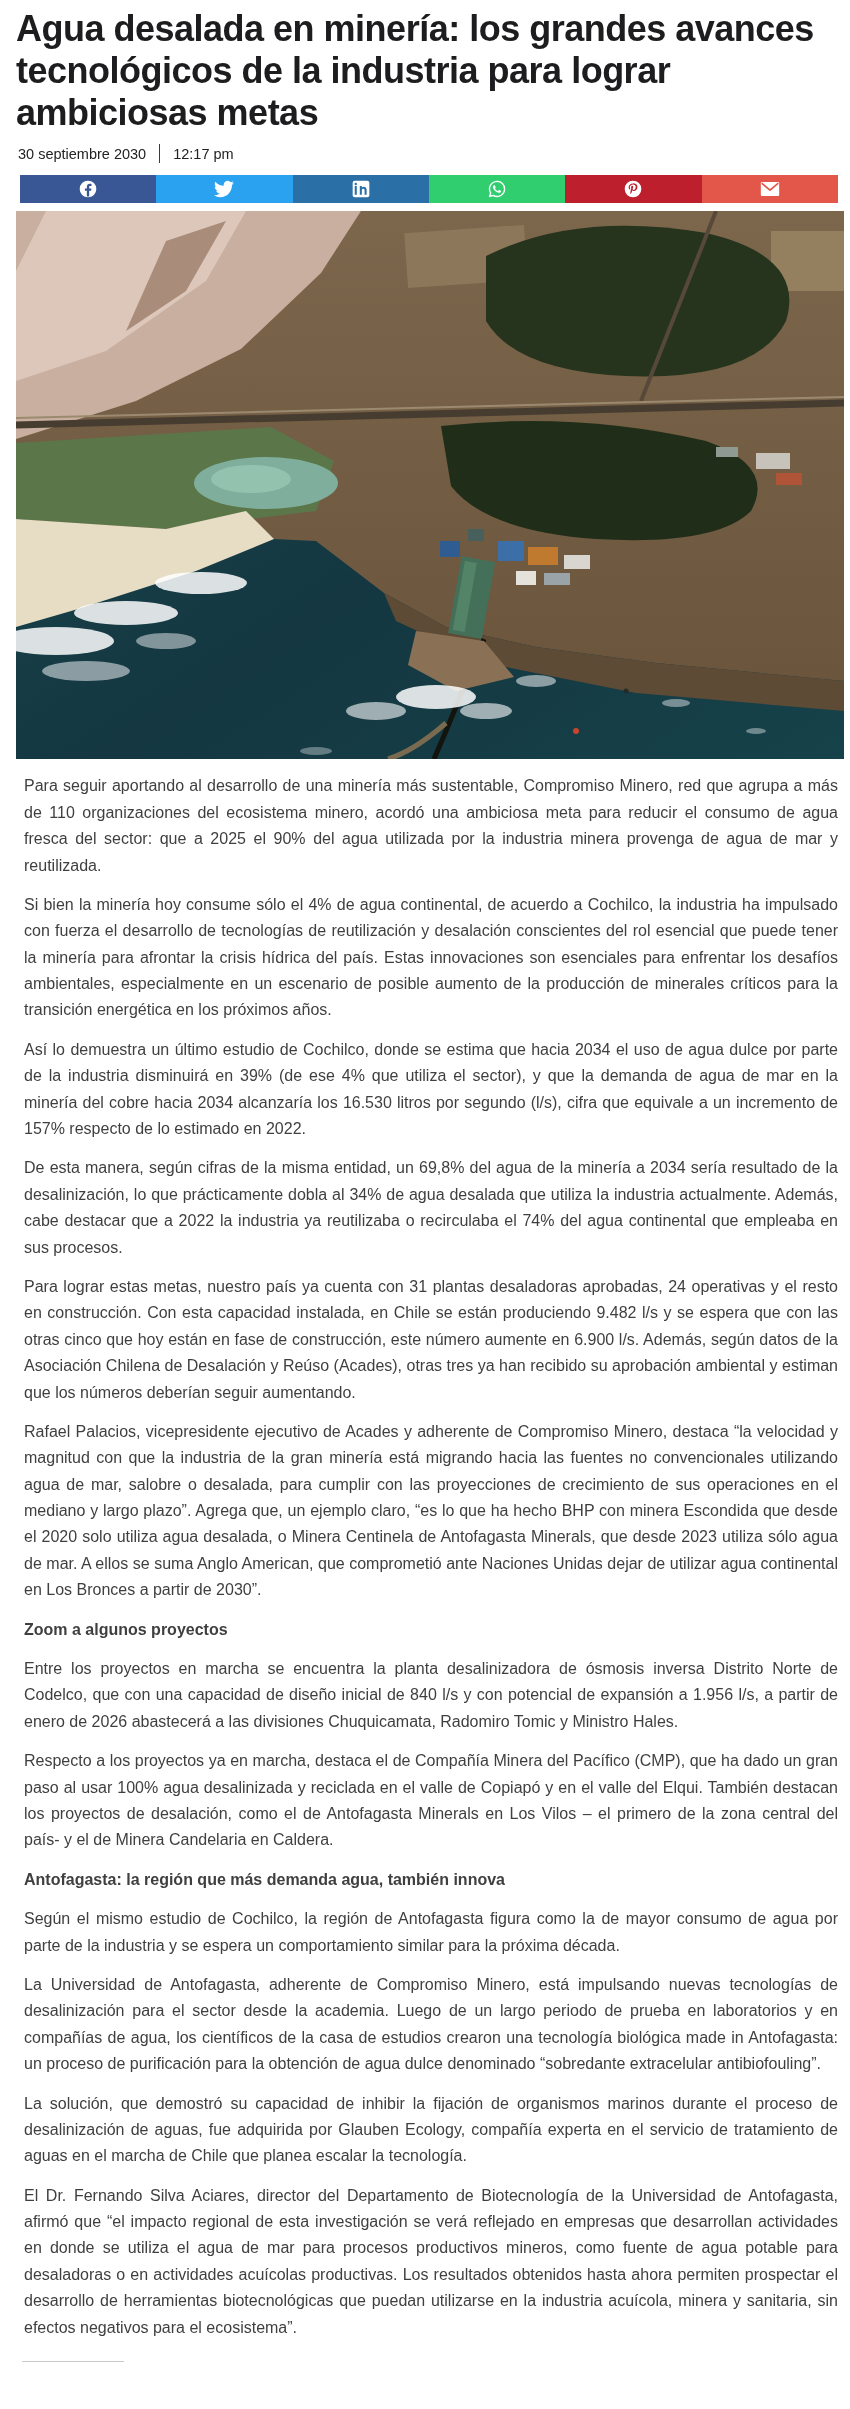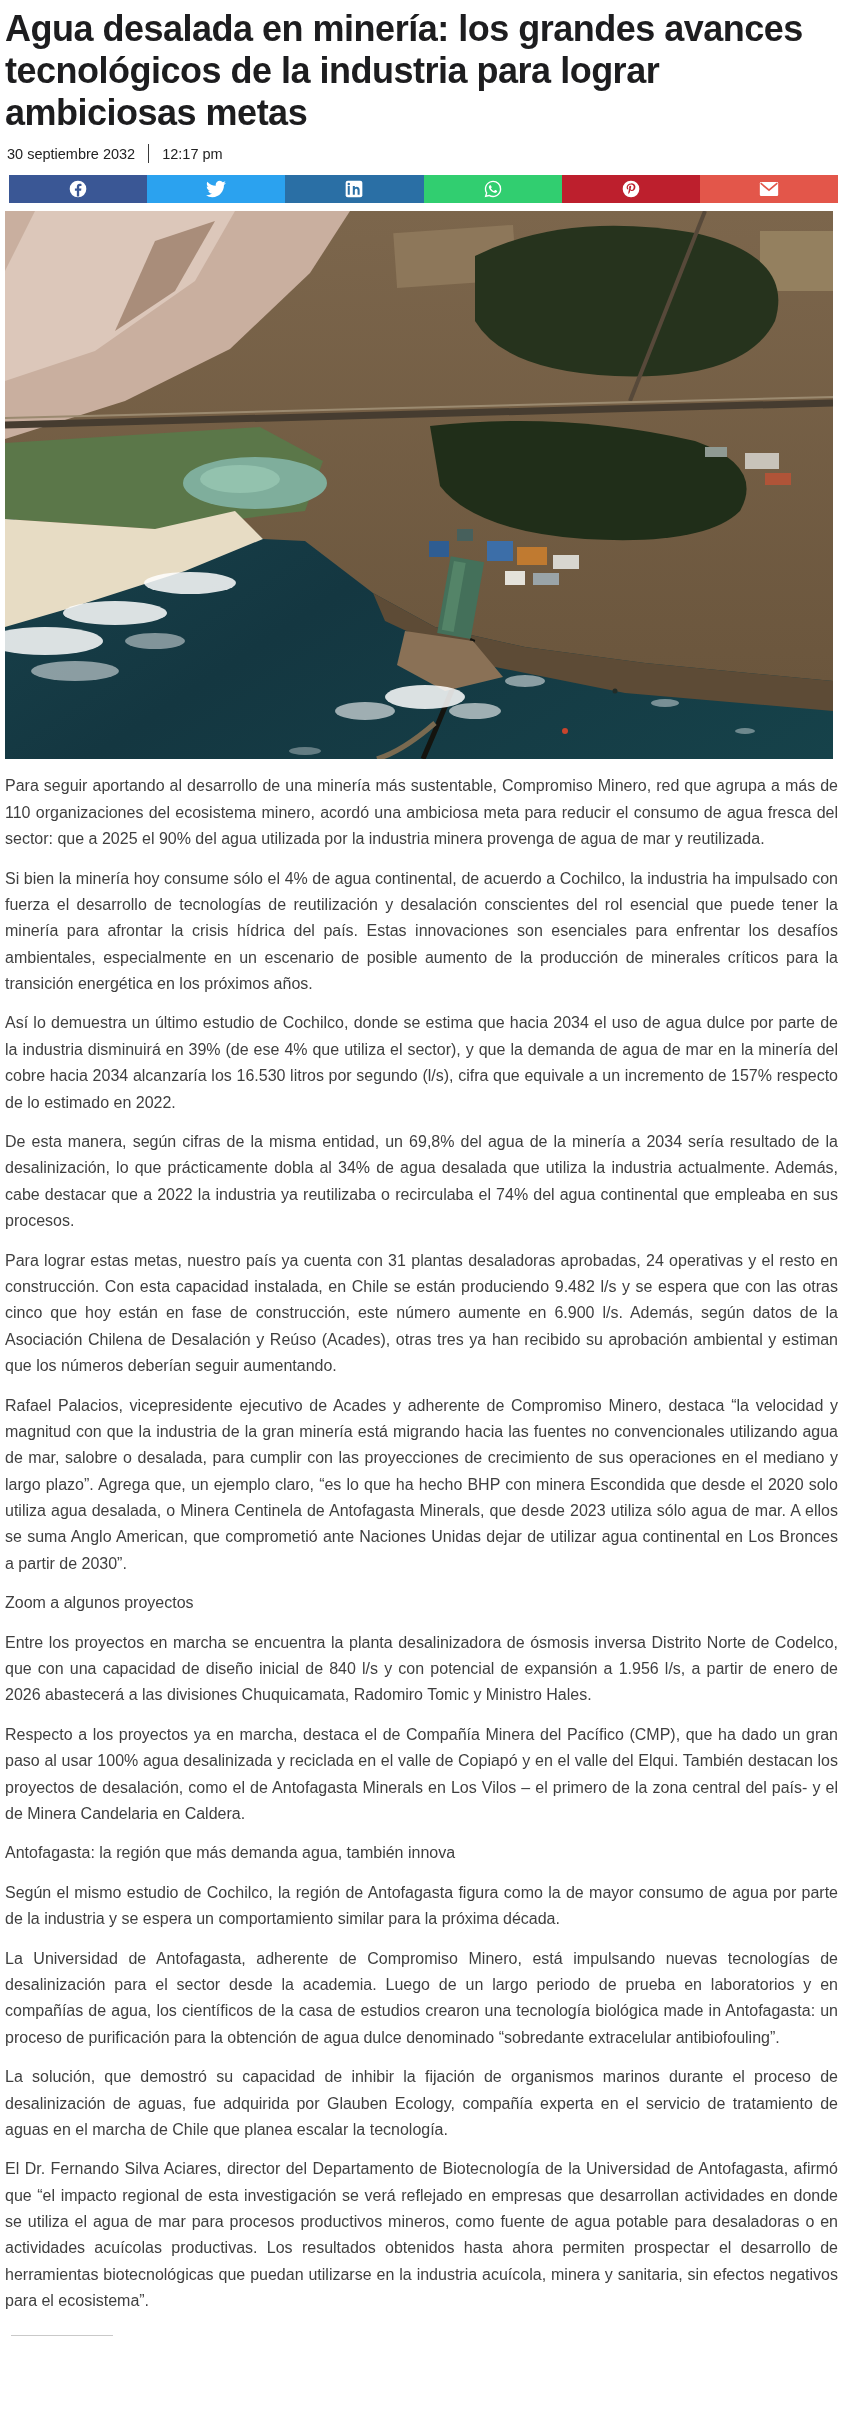--- a/index.html
+++ b/index.html
@@ -1,20 +1,20 @@
 <!DOCTYPE html>
 <html><head>
 <meta charset="utf-8">
 <style>
   * { box-sizing: border-box; }
   html, body { margin: 0; padding: 0; background: #ffffff; }
   .page {
     width: 850px;
     margin: 0 auto;
-    padding: 6px 12px 14px 5px;
+    padding: 6px 12px 14px 16px;
     font-family: "Liberation Sans", sans-serif;
   }
   .title {
     font-size: 36px;
     line-height: 1.17;
     font-weight: 800;
     letter-spacing: -0.5px;
     font-stretch: condensed;
     color: #1d1d1f;
     margin: 2px 0 10px 0;
@@ -41,47 +41,48 @@
     flex: 1 1 0;
     height: 28px;
     display: flex;
     align-items: center;
     justify-content: center;
     cursor: pointer;
   }
   .share-btn svg { display: block; }
   .hero { margin: 0 0 14px 0; line-height: 0; }
   .hero svg { width: 828px; height: 548px; display: block; }
-  .article-body { margin-top: 2px; }
+  .article-body { margin-top: 2px; margin-left: 8px; }
   .body-p {
     font-size: 16px;
     line-height: 1.65;
     color: #3f3f3f;
     text-align: justify;
     margin: 0 0 13px 0;
   }
   .subhead {
     text-align: left;
+    font-weight: bold;
   }
   .bottom-rule {
     width: 102px;
     height: 1px;
     background: #c9c9c9;
     margin: 20px 0 0 6px;
   }
 </style>
 </head>
 <body>
 
 <div class="page">
 
   <h1 class="title">Agua desalada en minería: los grandes avances tecnológicos de la industria para lograr ambiciosas metas</h1>
 
   <div class="meta">
-    <span>30 septiembre 2032</span>
+    <span>30 septiembre 2030</span>
     <span class="meta-sep"></span>
     <span>12:17 pm</span>
   </div>
 
   <div class="share-row">
     <a class="share-btn" style="background-color: rgb(58, 87, 149);">
       <span>
         <svg width="20" height="20" viewBox="0 0 24 24">
           <circle cx="12" cy="12" r="10" fill="#ffffff"></circle>
           <path d="M13.4 21v-7h2.3l.35-2.7H13.4V9.6c0-.78.22-1.31 1.34-1.31h1.43V5.88c-.25-.03-1.1-.11-2.08-.11-2.06 0-3.47 1.26-3.47 3.57v2H8.3V14h2.32v7z" fill="#3a5795"></path>

